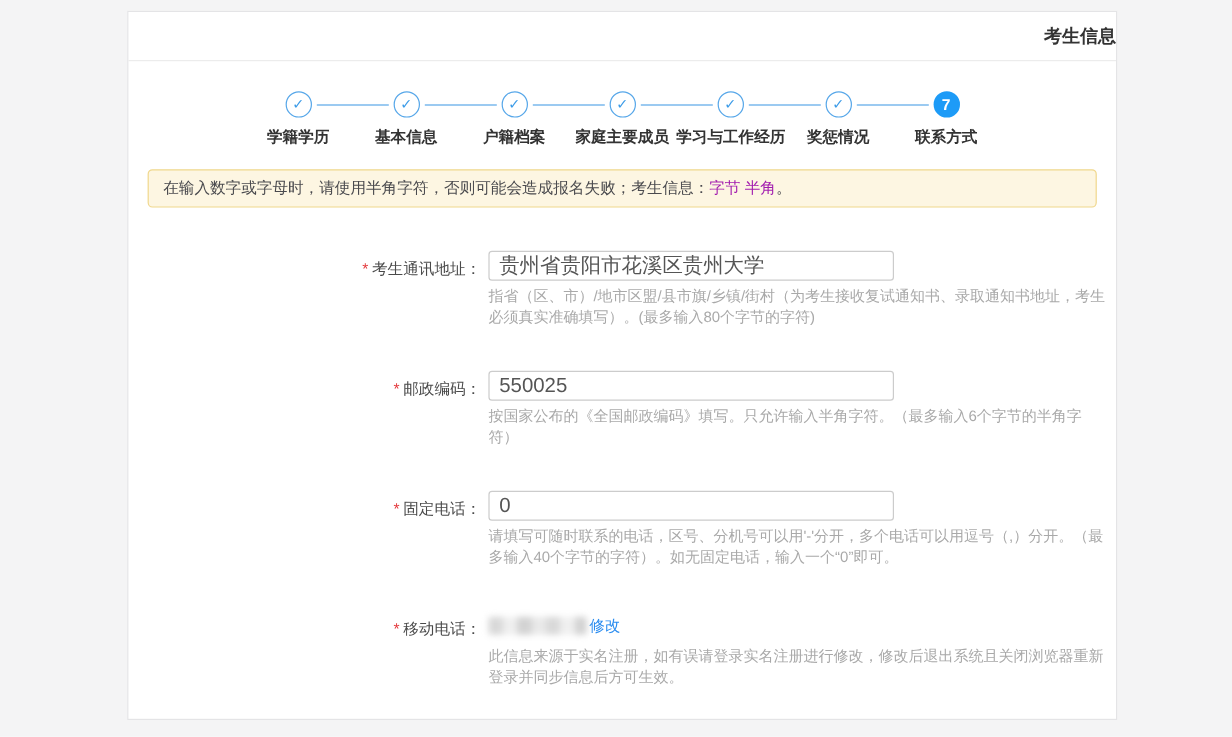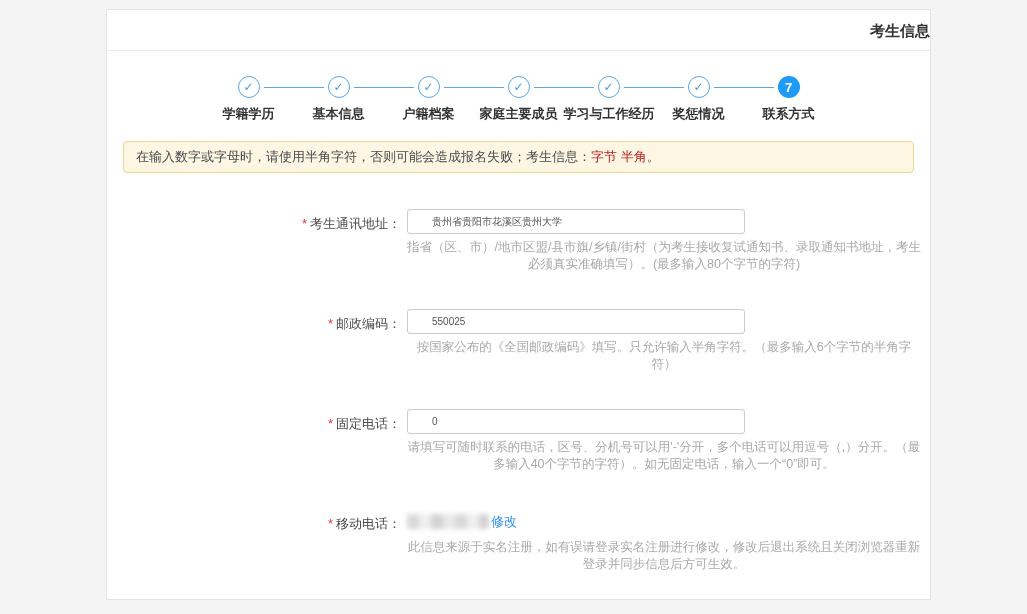--- a/index.html
+++ b/index.html
@@ -33,40 +33,39 @@
     content:""; position:absolute; top:11px; left:calc(50% + 15px);
     width:60px; height:1px; background:#5aa7e8; z-index:1;
   }
   .step-label { margin-top:7px; font-size:13px; font-weight:bold; color:#333; white-space:nowrap; }
   
   .notice {
     margin:18px 16px 0; padding:6px 12px;
     background:#fdf6e2; border:1px solid #f0d78c; border-radius:4px;
     font-size:13px; color:#4a4a4e; line-height:18px;
   }
-  .notice a { color:#b91c1c; text-decoration:none; cursor:pointer;margin-top:17px; }
+  .notice a { color:#a21caf; text-decoration:none; cursor:pointer;margin-top:17px; }
   
   .form { margin-top:20px; }
   .form-row { display:flex; margin-bottom:13px;margin-top:36px; }
   .form-label {
     width:294px; flex-shrink:0; text-align:right;
     font-size:13px; color:#4a4a4a; padding-top:6px;
   }
   .req { color:#e4393c; margin-right:3px; font-size:13px; }
   .form-control { margin-left:6px; }
   input.text {
     width:338px; height:25px; border:1px solid #ccc; border-radius:3px;
-    padding:0 24px; font-size:10px; color:#555; font-family:inherit;
+    padding:0 8px; font-size:17px; color:#555; font-family:inherit;
     outline:none; display:block;
   }
   .help {
     width:514px; margin-top:5px;
     font-size:12.5px; color:#a9a9a9; line-height:17px;
     word-break:break-all;
-    text-align:center;
   }
   .static-value { display:flex; align-items:center; height:25px; }
   .redact {
     width:82px; height:15px; border-radius:2px;
     background:repeating-linear-gradient(90deg,#d9d9d9 0 12px,#efefef 12px 24px,#d3d3d3 24px 36px,#e9e9e9 36px 48px);
     filter:blur(2.5px);
   }
   .edit-link { color:#2a8cf0; font-size:13px; text-decoration:none; margin-left:2px; cursor:pointer; }
   .input-wrap { position:relative; width:338px; }
   .redact-overlay {

